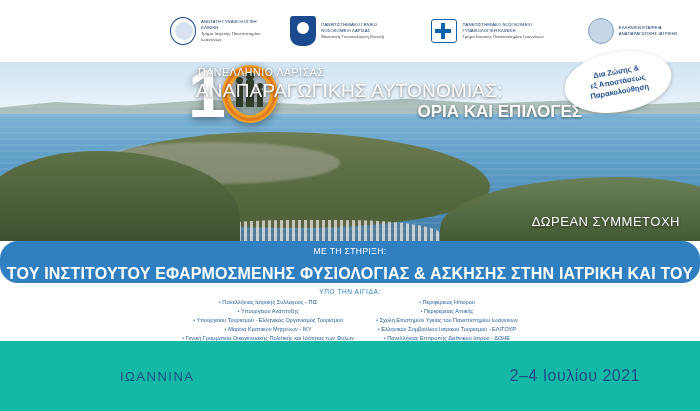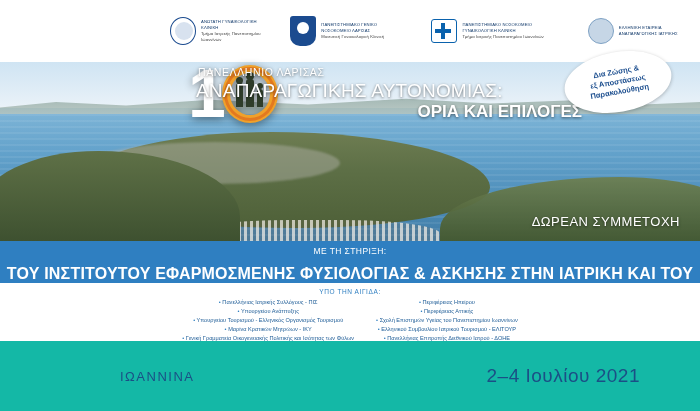--- a/index.html
+++ b/index.html
@@ -298,20 +298,21 @@
 
   
   .support {
     position: absolute;
     top: 241px; left: 0;
     width: 700px; height: 42px;
     background: #2f7fc1;
     color: #ffffff;
     text-align: center;
     padding-top: 5px;
+    border-radius: 18px;
   }
   .support .s1 { font-size: 8.5px; letter-spacing: .4px; }
   .support .s2 { font-size: 16px; font-weight: bold; margin-top: 9px; letter-spacing: .2px; }
 
   
   .auspices {
     position: absolute;
     top: 283px; left: 0;
     width: 700px; height: 58px;
     background: #ffffff;
@@ -349,21 +350,21 @@
     padding: 0 60px 0 120px;
   }
   .venue {
     color: #1b4f86;
     text-align: left;
   }
   .venue .city { font-size: 13px; letter-spacing: 1.5px; }
   .venue .hotel { font-size: 11px; margin-top: 3px; }
   .dates {
     color: #1b4f86;
-    font-size: 19px;
+    font-size: 16px;
     letter-spacing: .5px;
     white-space: nowrap;
   }
 </style>
 </head>
 <body>
 
 <div class="poster">
 
   <div class="logo-bar">

